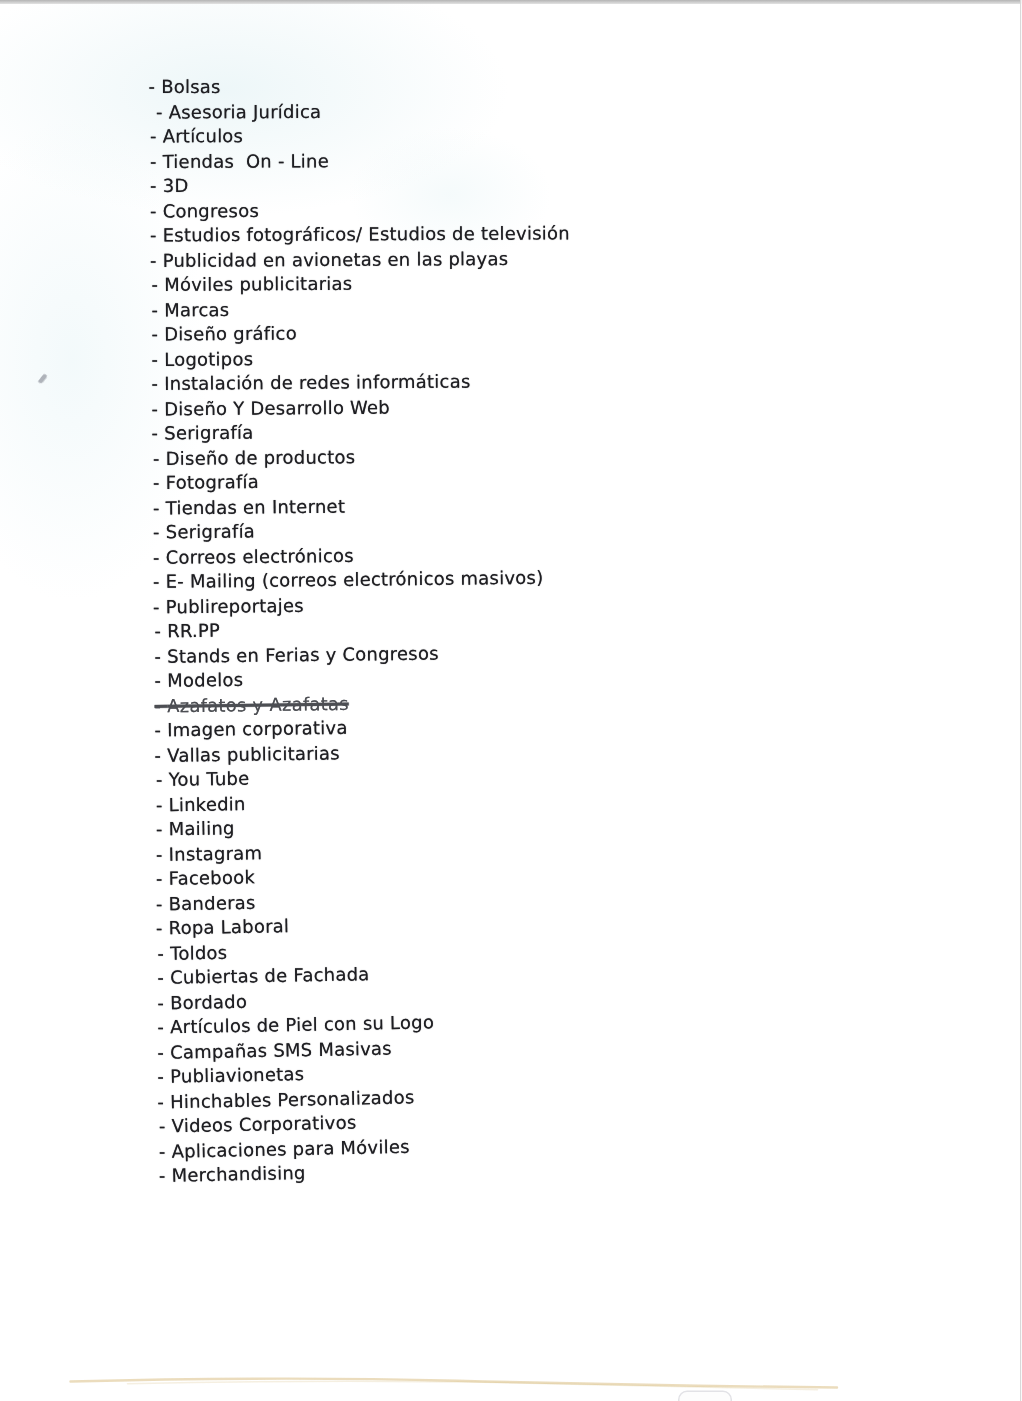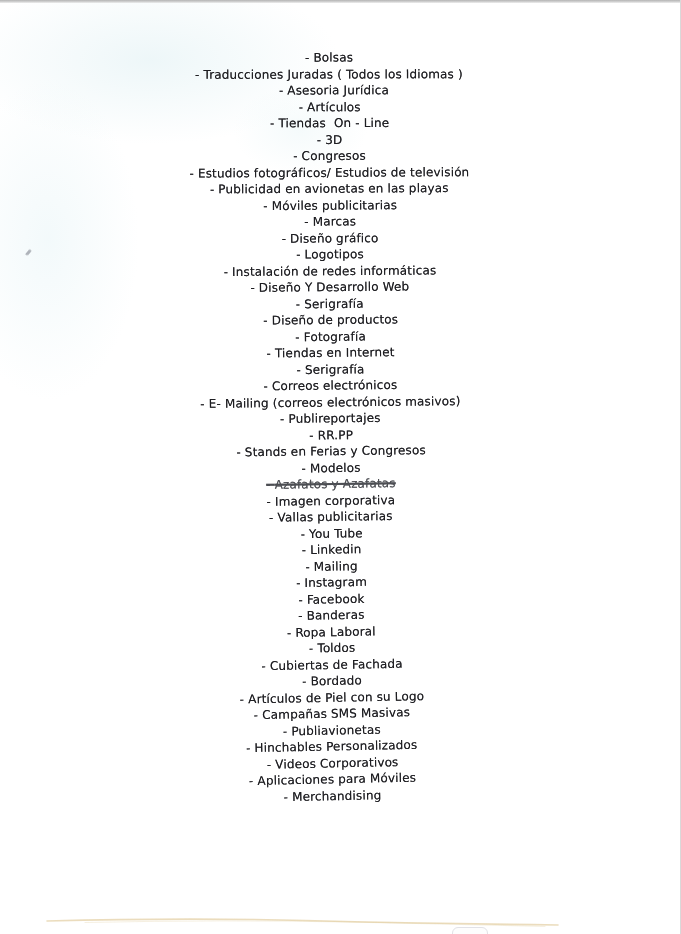--- a/index.html
+++ b/index.html
@@ -39,21 +39,20 @@
     width: 3px; height: 7px;
     background: rgba(116,120,132,0.55);
     border-radius: 2px 2px 3px 1px;
     transform: rotate(38deg);
     filter: blur(0.4px);
   }
   .list {
     position: absolute;
     left: 99px; top: 50px;
     width: 460px;
-    text-align: center;
   }
   .li {
     white-space: pre;
     font-size: 12px;
     line-height: 16.5px;
     letter-spacing: 0.15px;
     color: var(--ink);
     text-shadow: 0 0 0.55px rgba(28,28,32,0.75);
     transform-origin: 0 50%;
   }
@@ -81,22 +80,21 @@
 </head>
 <body>
 
 <div class="page">
   <div class="top-edge"></div>
   <div class="right-edge"></div>
   <div class="smudge"></div>
 
   <div class="list">
       <div class="li" style="transform: rotate(-0.1deg); margin-left: 0px;"><span>- </span><span>Bolsas</span></div>
-      <div class="li" style="transform: rotate(-0.124deg); margin-left: 0.15px;"><span>- </span><span>Traducciones Juradas ( Todos los Idiomas )</span></div>
-      <div class="li" style="transform: rotate(-0.172deg); margin-left: 10px;"><span>- </span><span>Asesoria Jurídica</span></div>
+      <div class="li" style="transform: rotate(-0.172deg); margin-left: 5px;"><span>- </span><span>Asesoria Jurídica</span></div>
       <div class="li" style="transform: rotate(-0.196deg); margin-left: 0.6px;"><span>- </span><span>Artículos</span></div>
       <div class="li" style="transform: rotate(-0.22deg); margin-left: 0.75px;"><span>- </span><span>Tiendas  On - Line</span></div>
       <div class="li" style="transform: rotate(-0.244deg); margin-left: 0.9px;"><span>- </span><span>3D</span></div>
       <div class="li" style="transform: rotate(-0.268deg); margin-left: 1.05px;"><span>- </span><span>Congresos</span></div>
       <div class="li" style="transform: rotate(-0.292deg); margin-left: 1.2px;"><span>- </span><span>Estudios fotográficos/ Estudios de televisión</span></div>
       <div class="li" style="transform: rotate(-0.316deg); margin-left: 1.35px;"><span>- </span><span>Publicidad en avionetas en las playas</span></div>
       <div class="li" style="transform: rotate(-0.34deg); margin-left: 1.5px;"><span>- </span><span>Móviles publicitarias</span></div>
       <div class="li" style="transform: rotate(-0.364deg); margin-left: 1.65px;"><span>- </span><span>Marcas</span></div>
       <div class="li" style="transform: rotate(-0.388deg); margin-left: 1.8px;"><span>- </span><span>Diseño gráfico</span></div>
       <div class="li" style="transform: rotate(-0.412deg); margin-left: 1.95px;"><span>- </span><span>Logotipos</span></div>

